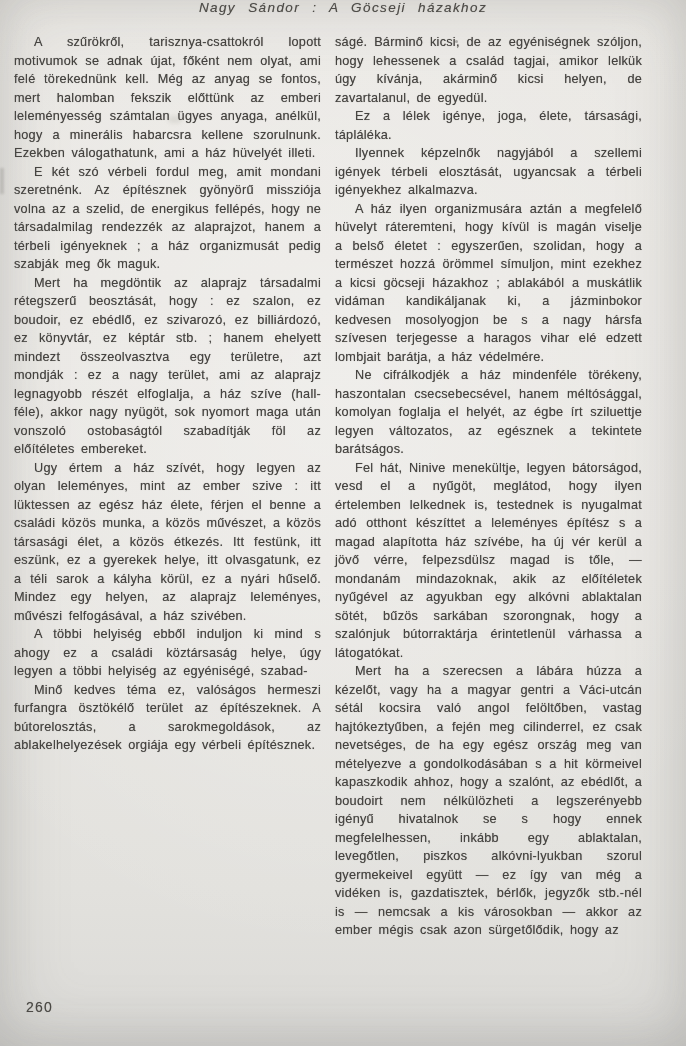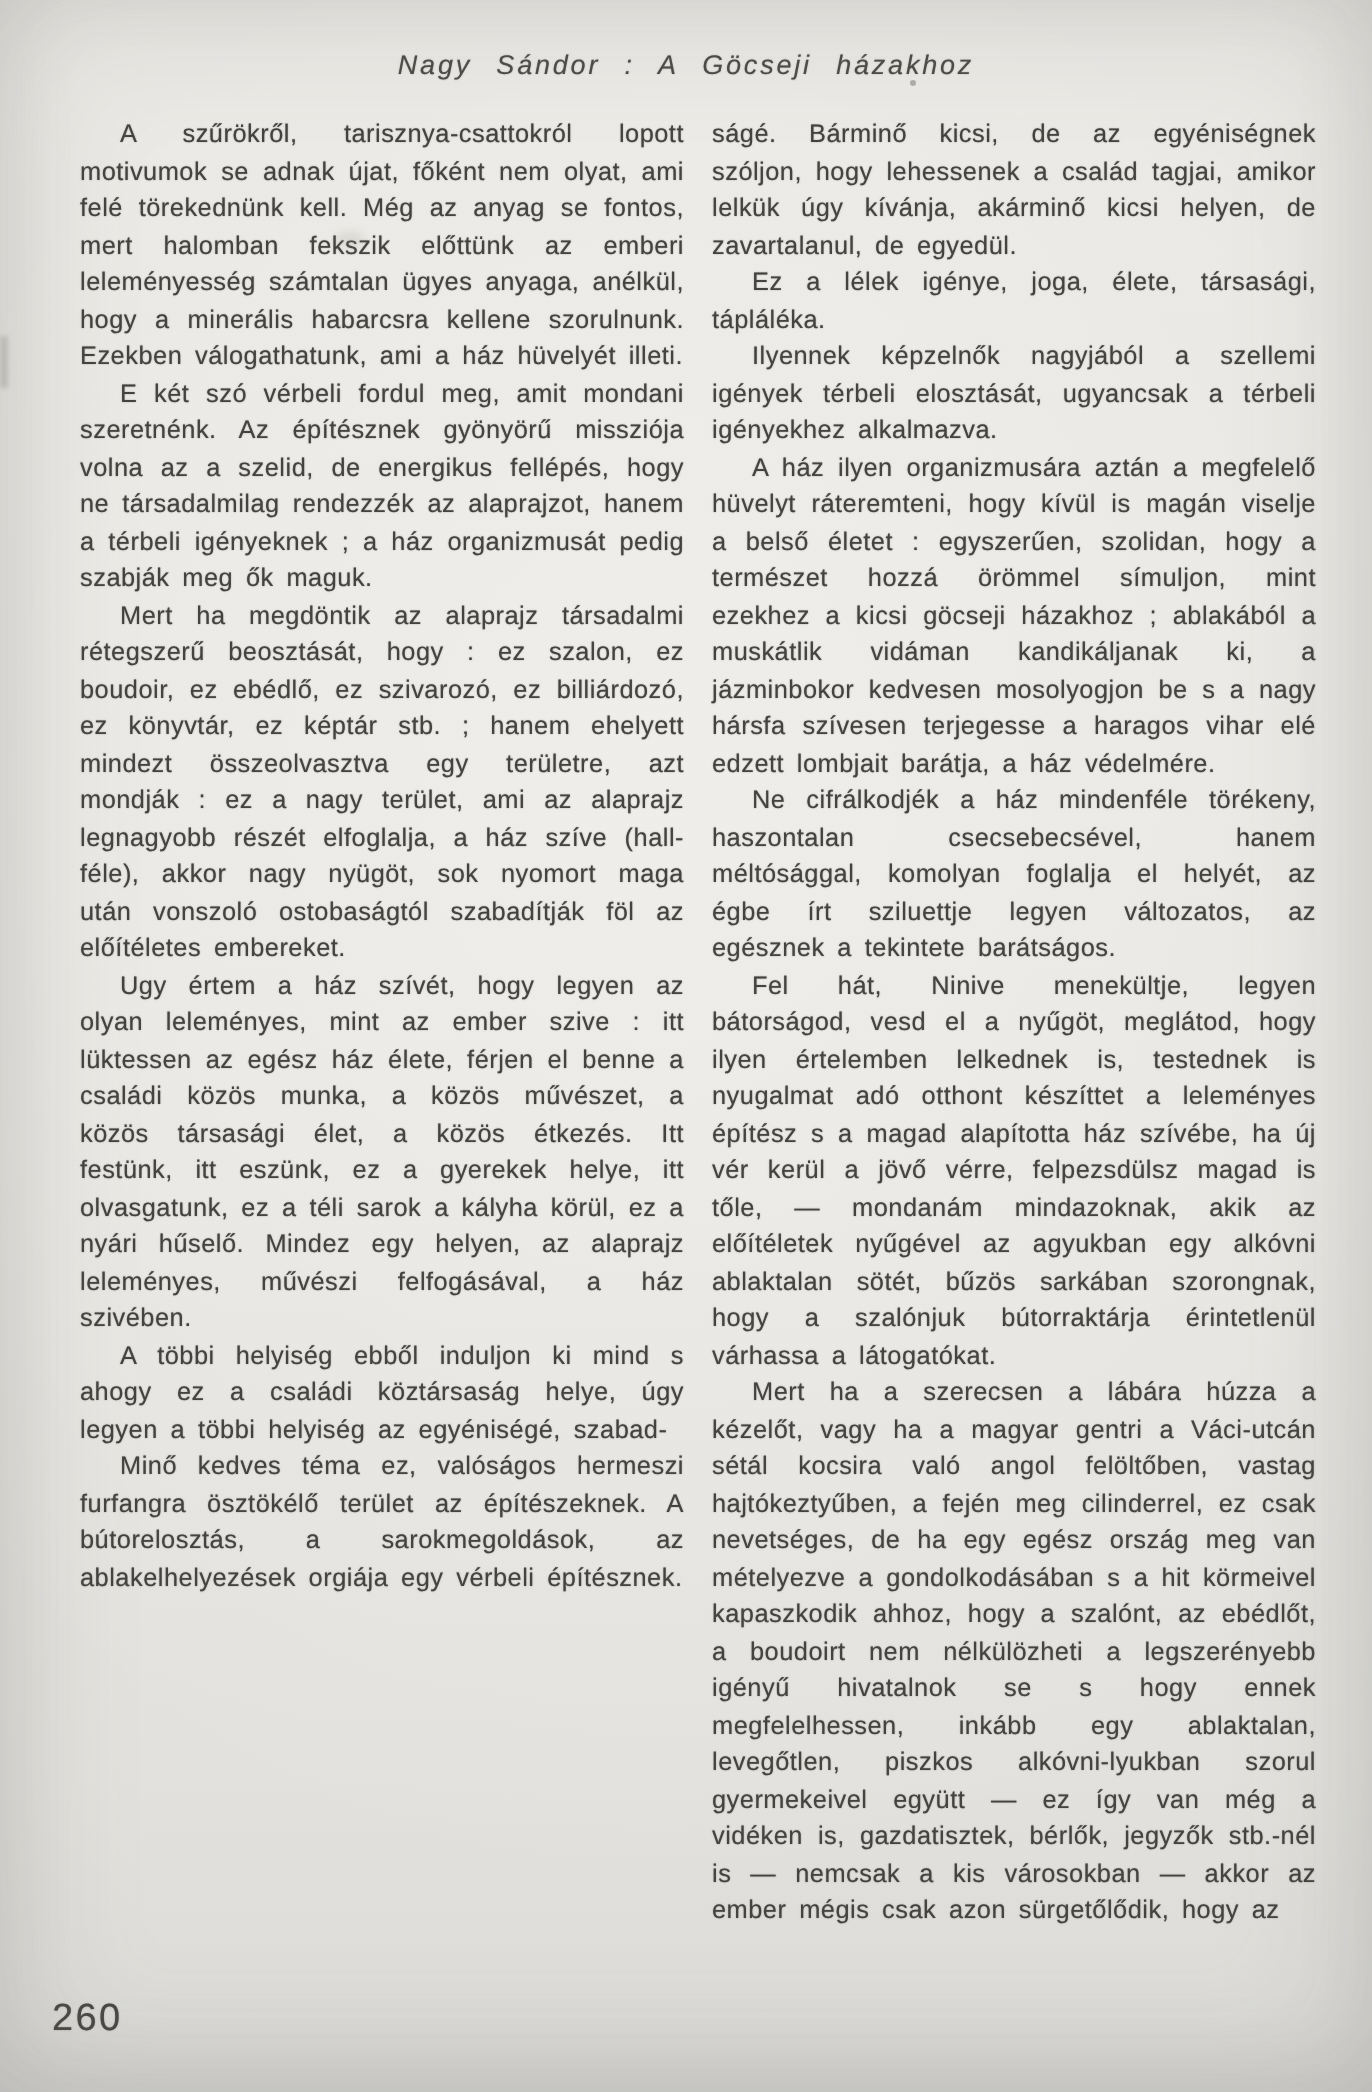--- a/index.html
+++ b/index.html
@@ -18,33 +18,33 @@
     color: #45433f;
     font-family: "Liberation Sans", sans-serif;
   }
   .vignette {
     position: absolute;
     inset: 0;
     pointer-events: none;
     box-shadow: inset 0 0 70px rgba(110,108,103,0.22), inset 0 -12px 40px rgba(110,108,103,0.12);
   }
   .running-head {
-    padding-top: 25px;
+    padding-top: 0;
     text-align: center;
     font-style: italic;
     font-size: 13.5px;
     letter-spacing: 1.4px;
     word-spacing: 7px;
     color: #4d4b47;
     text-shadow: 0 0 0.7px rgba(77,75,71,0.55);
   }
   .columns {
     display: flex;
     gap: 14px;
-    padding: 18px 28px 0 40px;
+    padding: 18px 28px 0 14px;
   }
   .col {
     width: 307px;
     text-align: justify;
     font-size: 12.7px;
     line-height: 18.5px;
     letter-spacing: 0.25px;
     word-spacing: 2.6px;
     color: #454340;
     text-shadow: 0 0 0.7px rgba(70,68,64,0.6);
@@ -53,21 +53,21 @@
     margin: 0;
     text-indent: 20px;
   }
   .col[data-col="1"] p:first-child {
     text-indent: 0;
   }
   .folio {
     position: absolute;
     left: 26px;
     top: 999px;
-    font-size: 19px;
+    font-size: 14px;
     letter-spacing: 1.2px;
     color: #4a4844;
     text-shadow: 0 0 0.7px rgba(74,72,68,0.55);
   }
   .speck {
     position: absolute;
     border-radius: 50%;
     background: rgba(105,102,97,0.45);
     pointer-events: none;
   }

